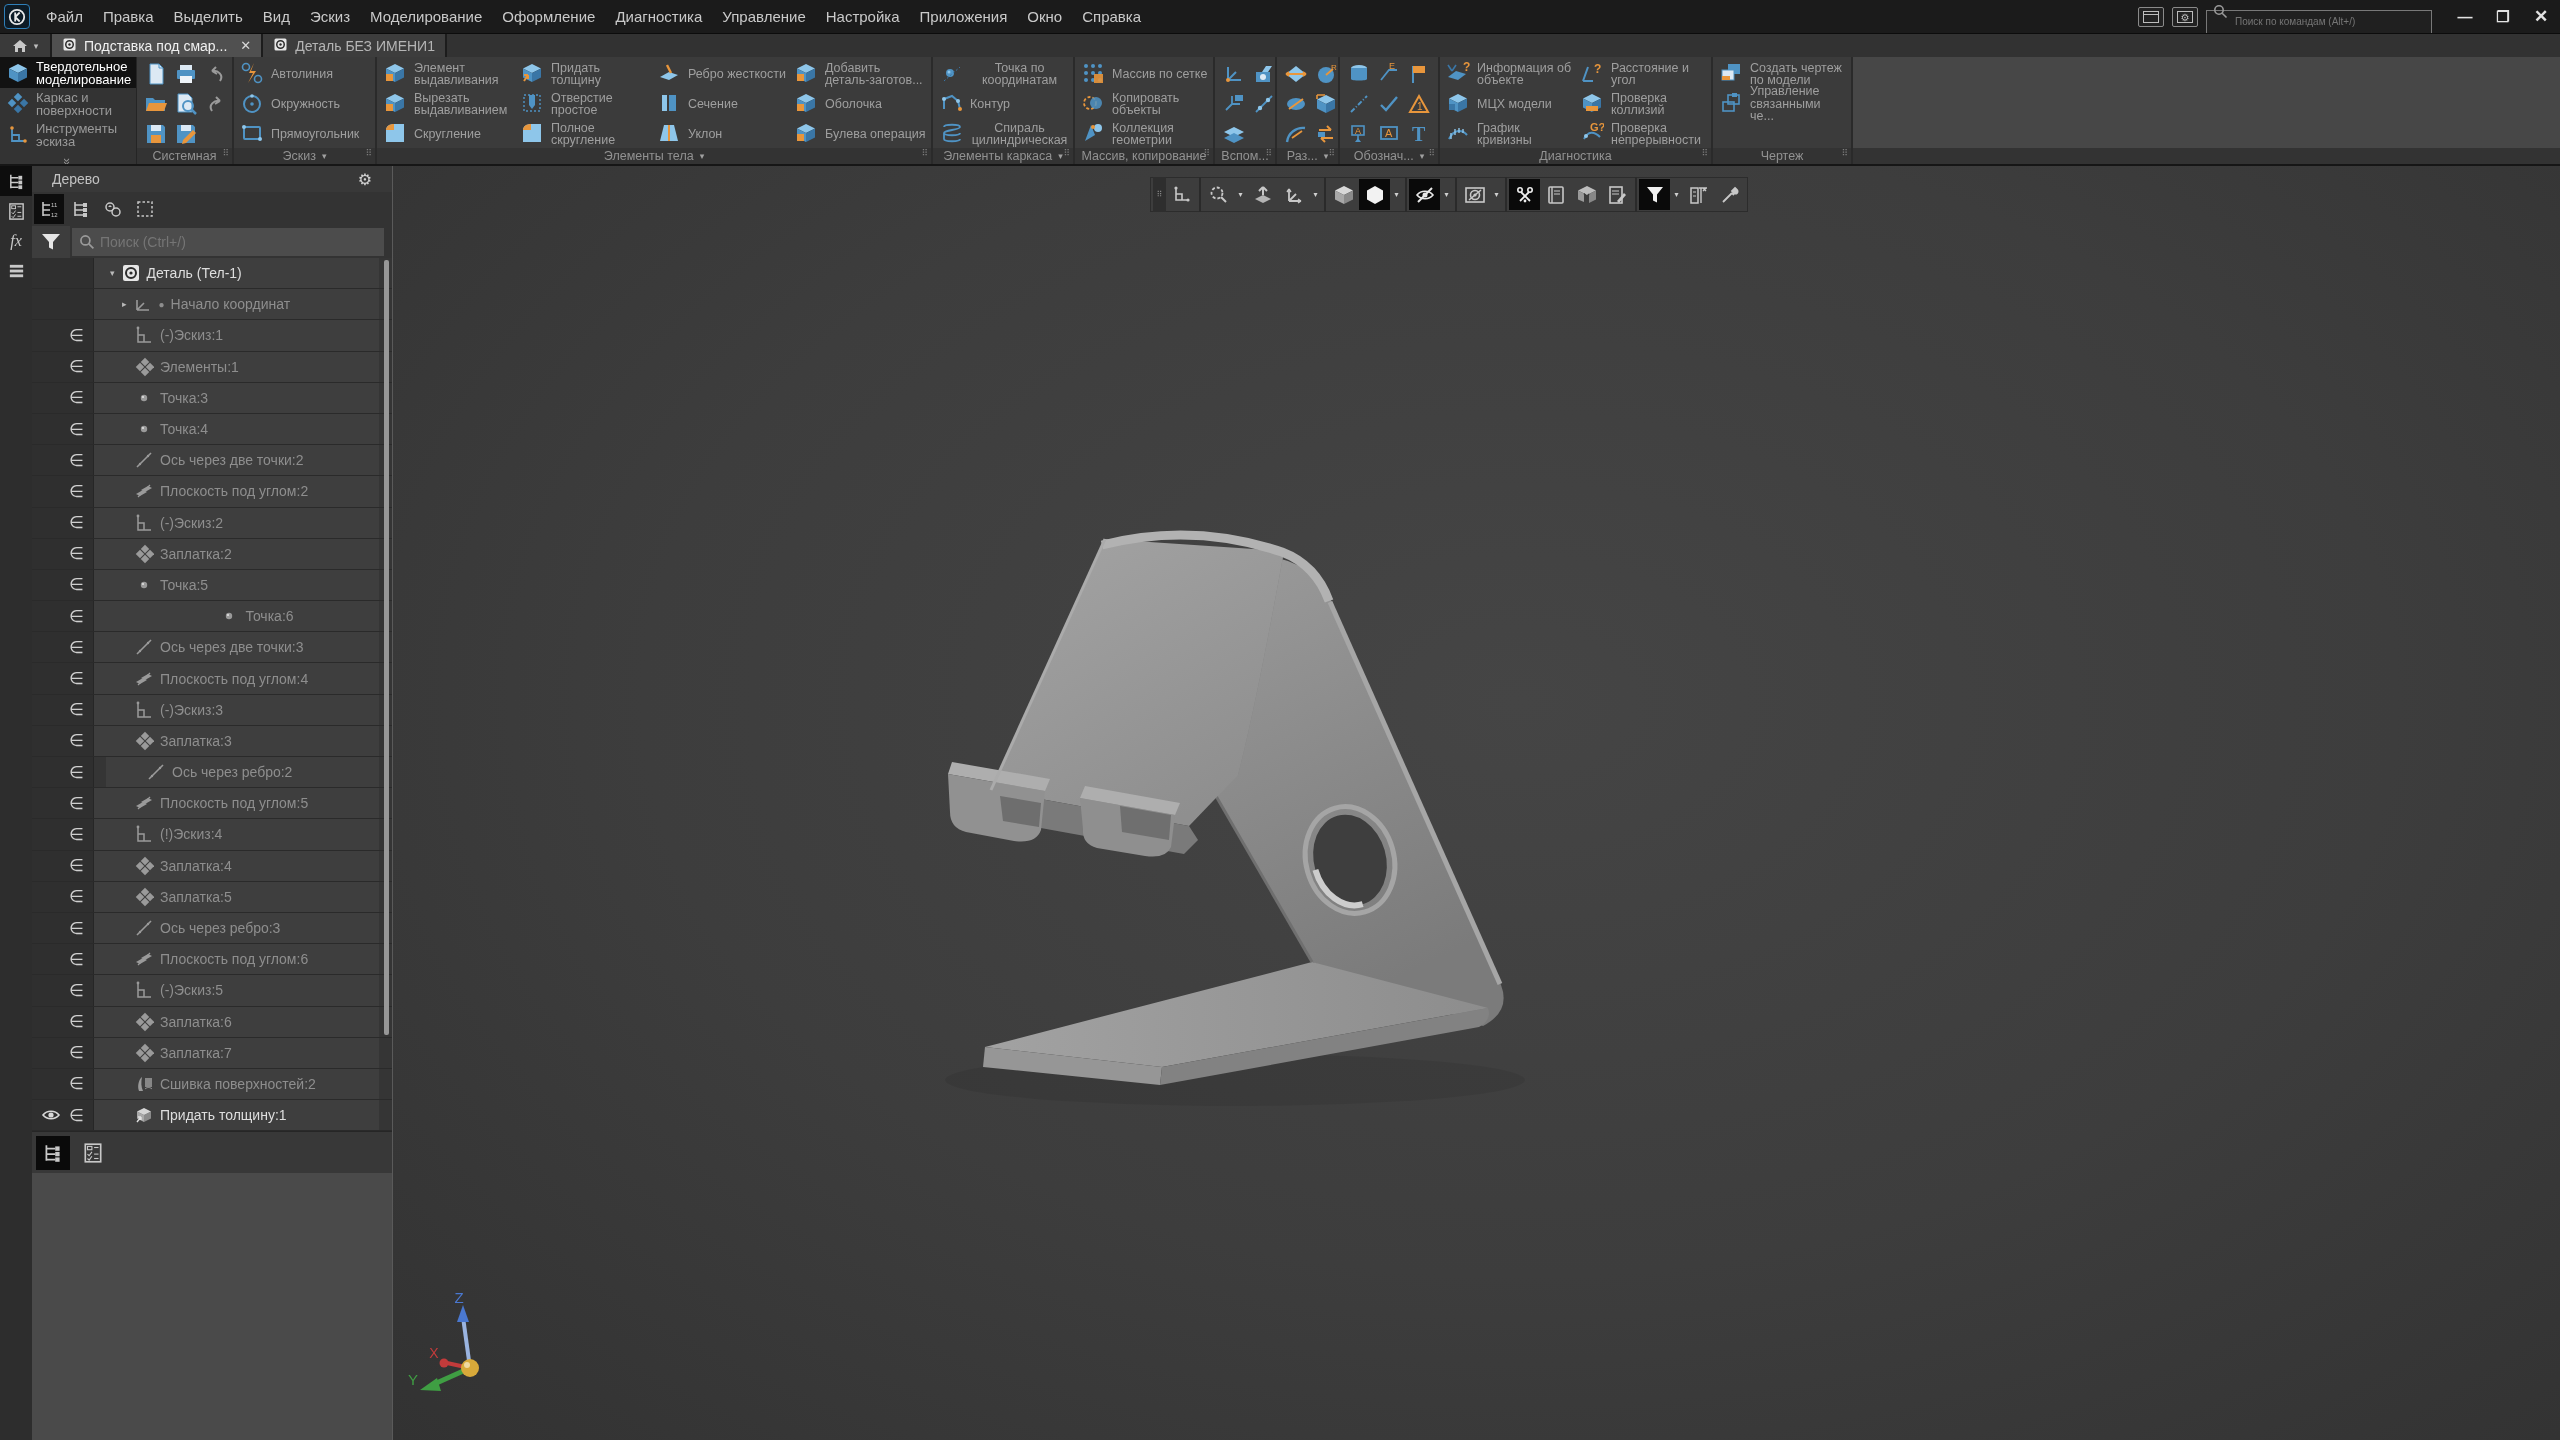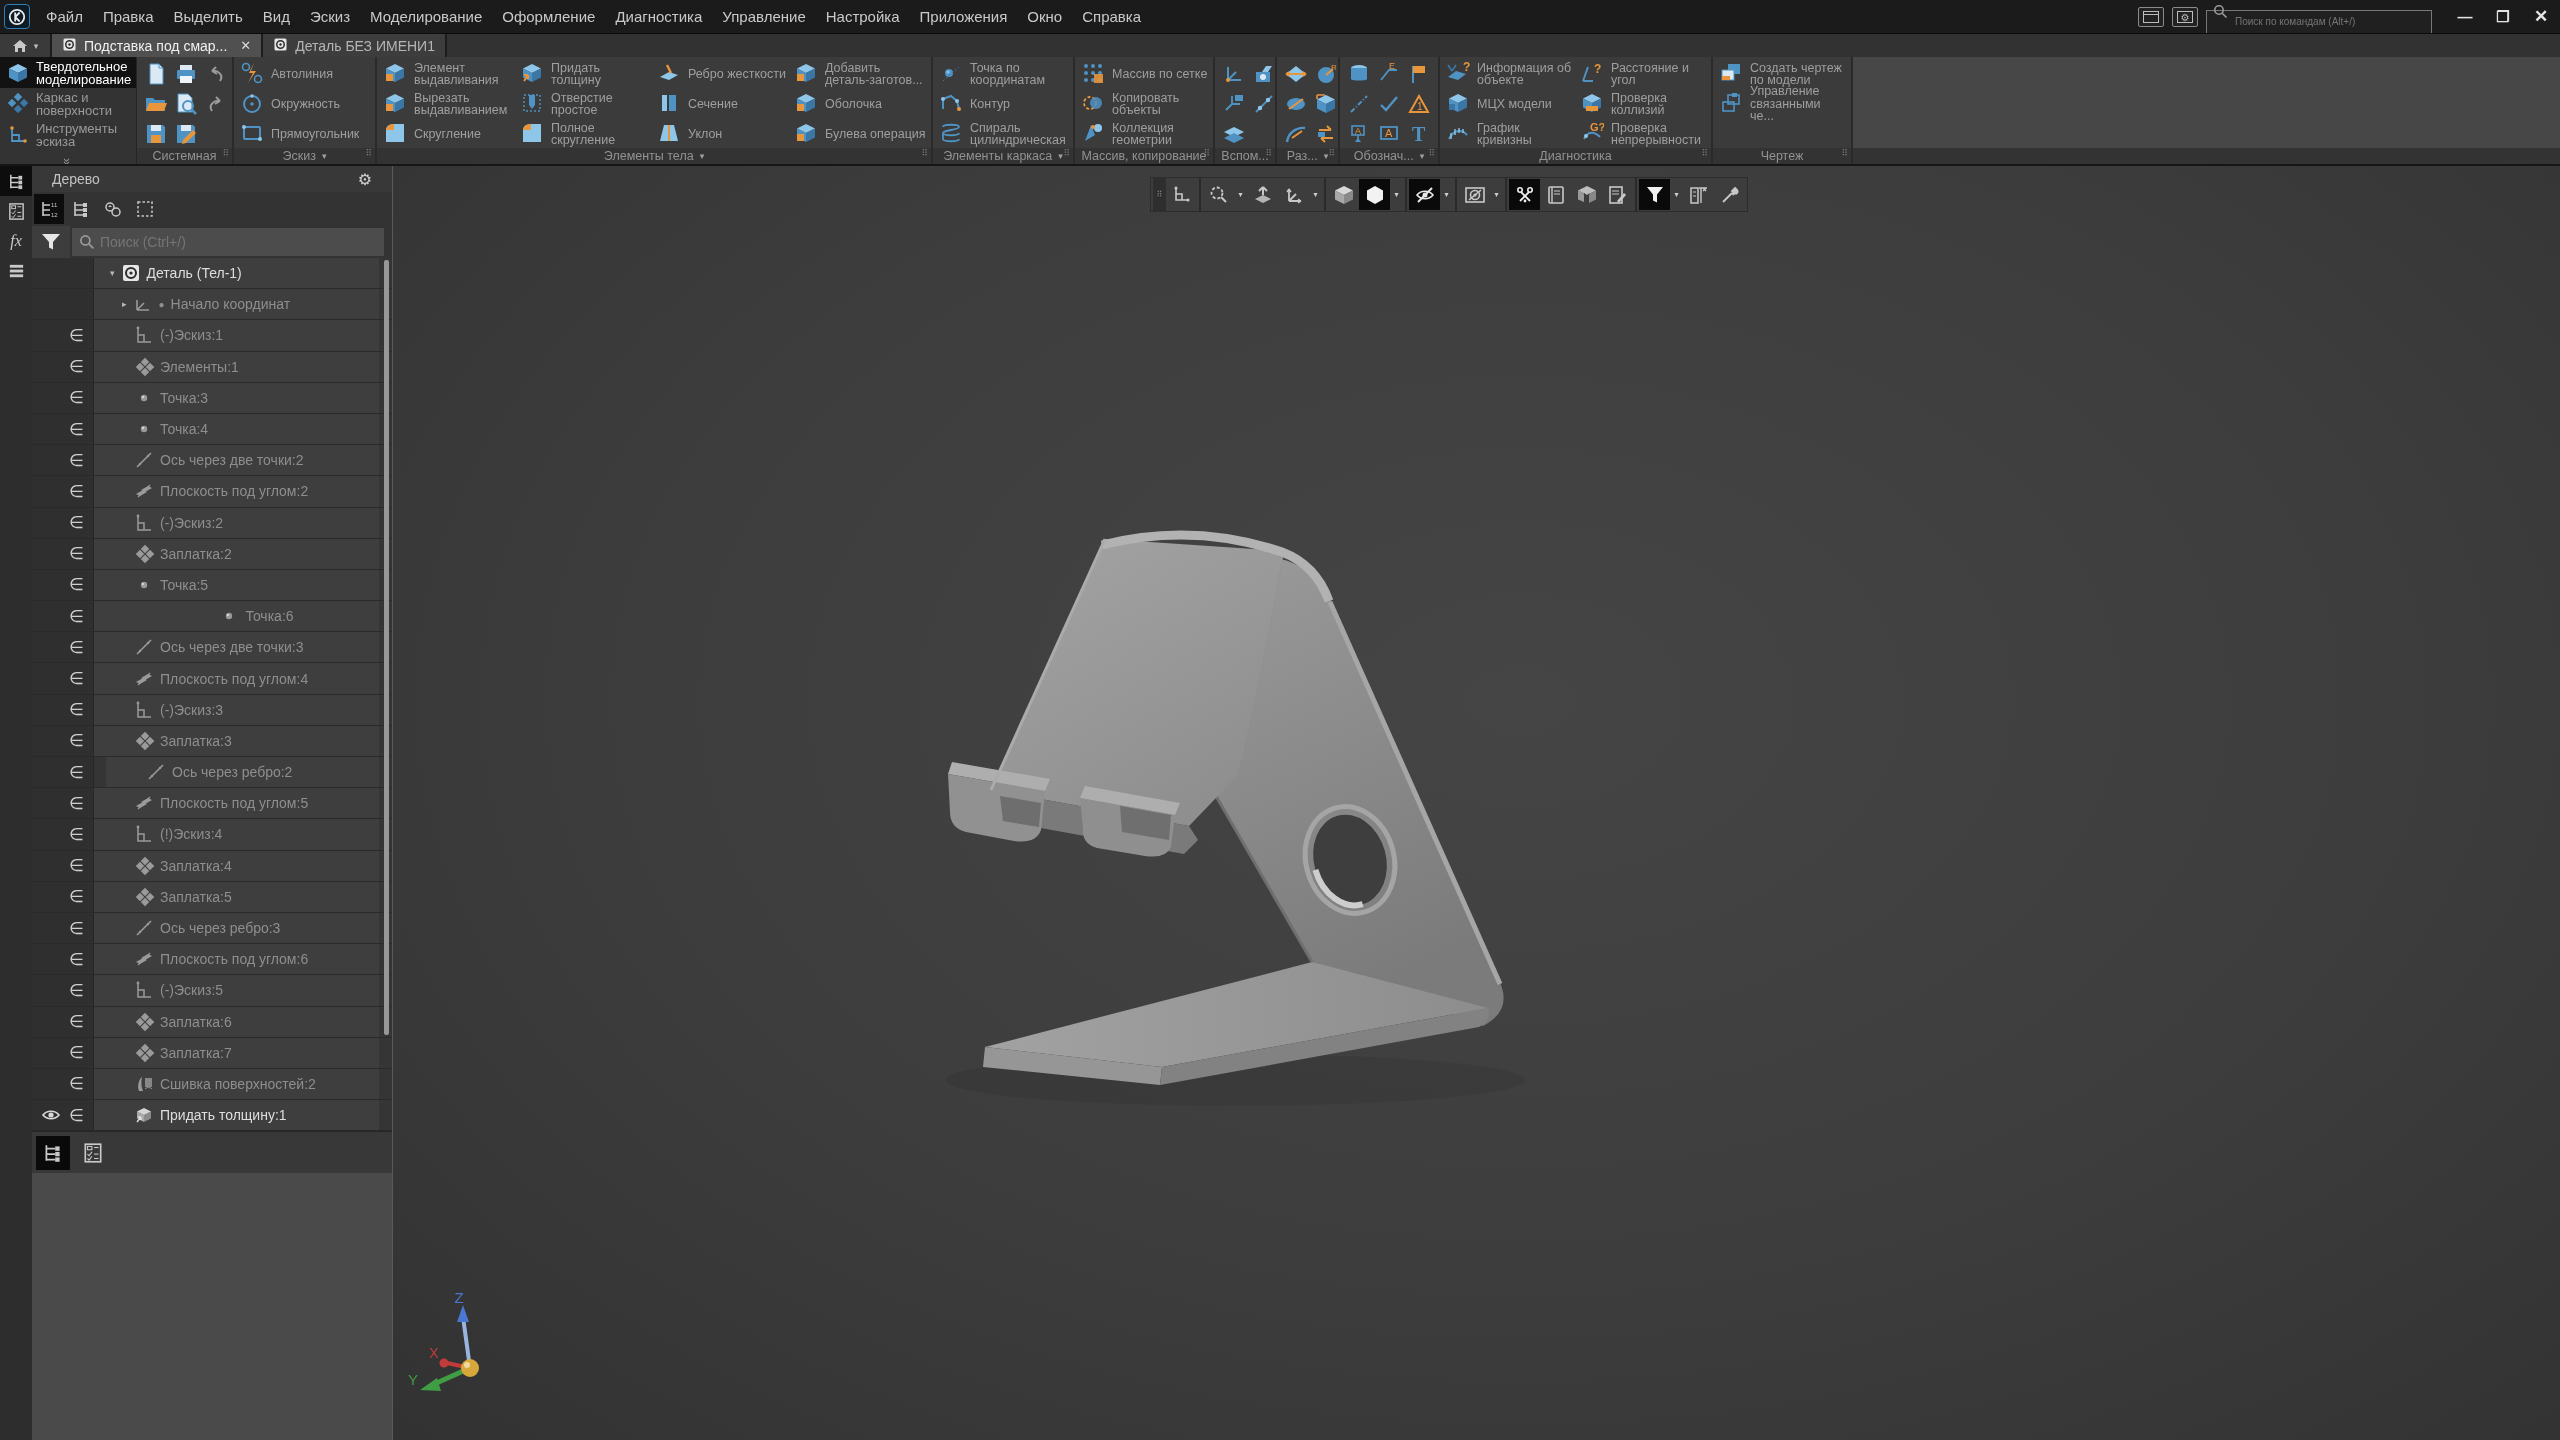--- a/index.html
+++ b/index.html
@@ -425,21 +425,21 @@
                 <span class="rlbl">Булева операция</span>
               </div>
             </div>
           </div>
           <div class="rgroup-label">
             <span>Элементы тела</span>
             <span class="dd">▾</span>
             <span class="grip">⠿</span>
           </div>
         </div>
-        <div class="rgroup" style="width: 142px;">
+        <div class="rgroup" style="width: 142px; text-align: center;">
           <div class="rgroup-body">
             <div class="btncol" style="grid-auto-columns: 134px;">
               <div class="rbtn">
                 <span class="ric"><svg viewBox="0 0 24 24">
                     <circle cx="10" cy="12" r="4" fill="#4f93c4"></circle>
                     <circle cx="9" cy="11" r="1.5" fill="#8ec6ea"></circle>
                     <path d="M4 20 L20 6" stroke="#3a76a6" stroke-width="1" stroke-dasharray="2 2"></path>
                   </svg></span>
                 <span class="rlbl">Точка по координатам</span>
               </div>

